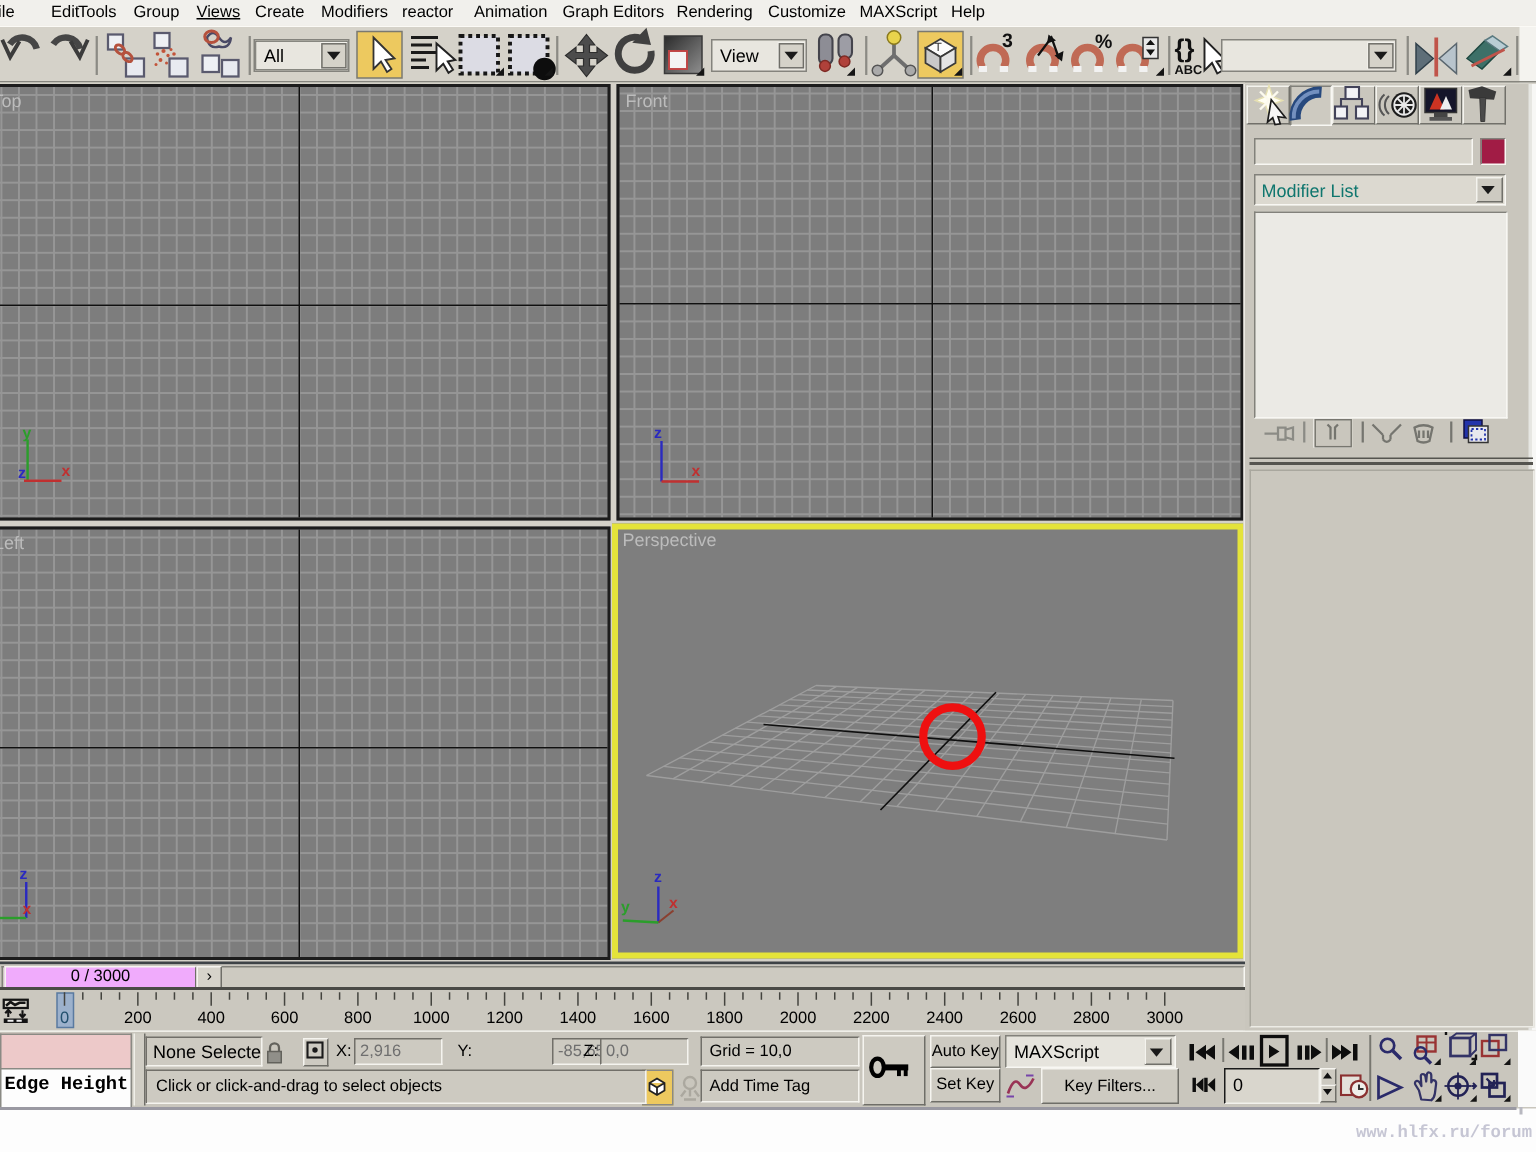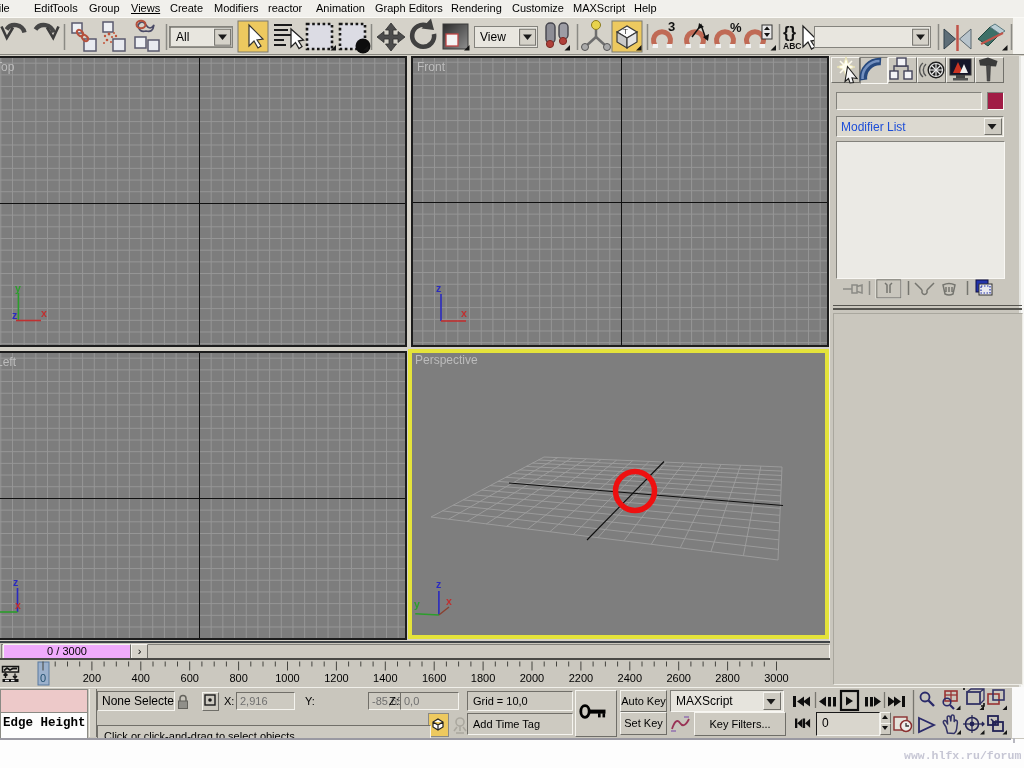--- a/index.html
+++ b/index.html
@@ -381,21 +381,21 @@
       <g>
         <path d="M 979 60 L 988 57.5 L 997.5 61 L 996 66.5 L 980 65.5 Z" fill="#3a3a3a"></path>
         <path d="M 986.5 65 L 990.5 65 L 989.8 81 L 987.2 81 Z" fill="#4a4a4a" stroke="#333" stroke-width="0.6"></path>
       </g>
     </svg>
 
     <div class="abs sunk" style="left:836px;top:92px;width:144px;height:16px;background:#d9d6cd;"></div>
     <div class="abs sunk" style="left:987px;top:92px;width:15px;height:16px;background:#a11c45;"></div>
 
     <div class="abs sunk" style="left:836px;top:116px;width:166px;height:19px;background:#dcd9d0;"></div>
-    <div class="abs" style="left:841px;top:120px;font-size:12px;color:#1d4ed8;">Modifier List</div>
+    <div class="abs" style="left:841px;top:120px;font-size:12px;color:#0f766e;">Modifier List</div>
     <div class="abs rais" style="left:984px;top:118px;width:16px;height:15px;background:#cdcac1;"></div>
     <svg class="abs" style="left:986px;top:123px;" width="12" height="8">
         <path d="M 1.5 1 L 10.5 1 L 6 6.5 Z" fill="#1a1a1a"></path>
       </svg>
 
     <div class="abs sunk" style="left:836px;top:141px;width:167px;height:136px;background:#ebeae5;"></div>
 
     <svg class="abs" style="left:829px;top:277px;" width="195" height="24" viewBox="829 277 195 24">
       <g stroke="#8b8b85" fill="none" stroke-width="1.5">
 
@@ -671,20 +671,20 @@
     <div class="abs" style="left:428px;top:713px;width:19px;height:22px;background:#edc95f;border:1px solid #8a8984;"></div>
     <svg class="abs" style="left:430px;top:716px;" width="16" height="16" viewBox="0 0 16 16">
       <path d="M 3 6 L 8 3 L 13 6 L 13 11 L 8 14 L 3 11 Z M 3 6 L 8 9 L 13 6 M 8 9 L 8 14" fill="#fff" stroke="#222" stroke-width="1.2"></path>
     </svg>
     <svg class="abs" style="left:451px;top:715px;" width="18" height="20" viewBox="0 0 18 20">
       <circle cx="9" cy="7" r="4" fill="none" stroke="#aba89f" stroke-width="1.6"></circle>
       <path d="M 9 11 L 9 16 M 5 18 L 13 18 M 3 16 L 6 12 M 15 16 L 12 12" stroke="#aba89f" stroke-width="1.6" fill="none"></path>
     </svg>
     <div class="abs fld" style="left:467px;top:713px;width:99px;height:20px;color:#000;line-height:20px;padding-left:5px;">Add Time Tag</div>
 
-    <div class="abs fld" style="left:97px;top:713px;width:326px;height:21px;color:#000;line-height:21px;padding-left:6px;font-size:11px;margin-top:12px;">Click or click-and-drag to select objects</div>
+    <div class="abs fld" style="left:97px;top:713px;width:326px;height:21px;color:#000;line-height:21px;padding-left:6px;font-size:11px;">Click or click-and-drag to select objects</div>
   </div>
 
   <div class="abs" style="left:0;top:740px;width:1024px;height:28px;background:#fdfdfd;"></div>
   <div class="abs" style="left:0;top:738px;width:1011px;height:2px;background:#9a99a2;"></div>
   <div class="abs" style="left:1013px;top:738px;width:2px;height:5px;background:#b8b8c0;"></div>
   <div class="abs" style="left:904px;top:749px;font-family:'Liberation Mono',monospace;font-size:11.5px;font-weight:bold;color:#c6c6d4;letter-spacing:0px;">www.hlfx.ru/forum</div>
 </div>
 
 </body></html>

